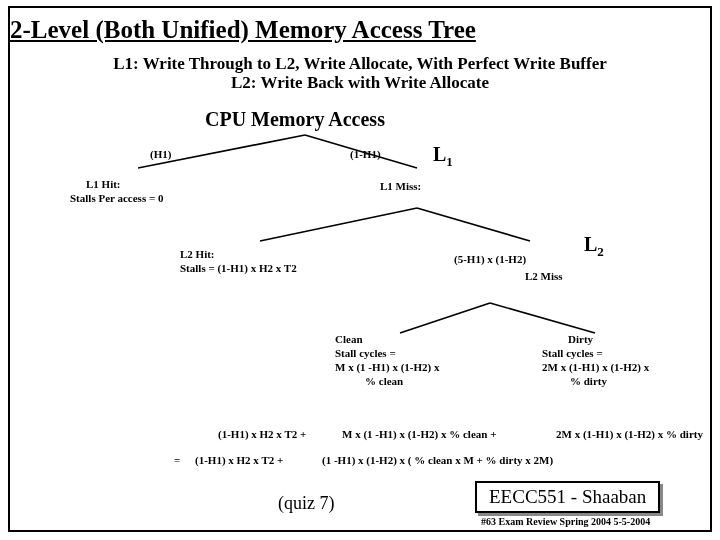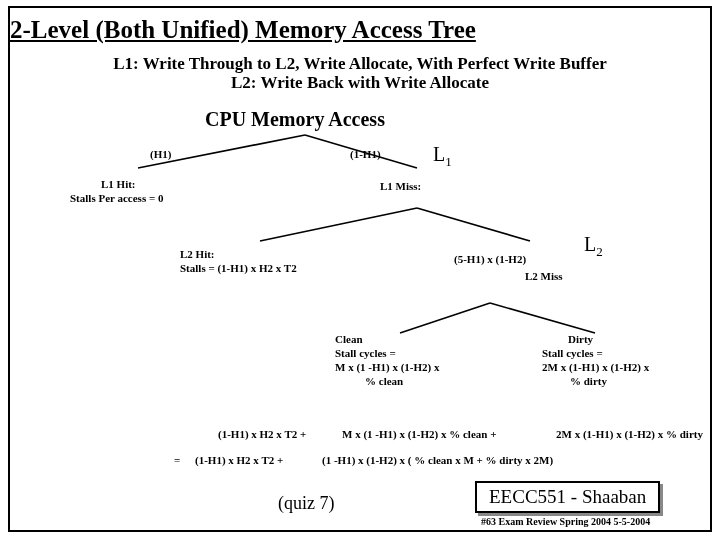--- a/index.html
+++ b/index.html
@@ -3,21 +3,21 @@
 <meta charset="utf-8">
 <style>
   html,body{margin:0;padding:0}
   body{width:720px;height:540px;font-family:"Times New Roman",Times,serif;color:#000;background:#fff}
   .frame{position:absolute;left:8px;top:6px;width:704px;height:526px;border:2px solid #000;box-sizing:border-box}
   .abs{position:absolute}
   .title{width:100%;text-align:left;top:8px;font-size:25px;font-weight:bold;text-decoration:underline}
   .sub1{width:100%;text-align:center;font-size:17px;font-weight:bold}
   .sec{font-size:20px;font-weight:bold}
   .small{font-size:11px;font-weight:bold}
-  .lvl{font-size:20px;font-weight:normal}
+  .lvl{font-size:20px;font-weight:bold}
   .lvl sub{font-size:13px}
   .quiz{font-size:18px}
   .course-box{border:2px solid #000;background:#fff;padding:3px 12px;font-size:19px;box-shadow:3px 3px 0 #888}
   .finfoot{font-size:10px;font-weight:bold}
   svg{position:absolute;left:0;top:0}
 </style>
 </head>
 <body>
 
 <div class="frame">
@@ -34,21 +34,21 @@
       <line x1="407" y1="200" x2="520" y2="233"></line>
       <line x1="480" y1="295" x2="390" y2="325"></line>
       <line x1="480" y1="295" x2="585" y2="325"></line>
     </g>
   </svg>
 
   <div class="abs small" style="top:140px;left:140px">(H1)</div>
   <div class="abs small" style="top:140px;left:340px">(1-H1)</div>
   <div class="abs lvl" style="top:135px;left:423px"><span>L</span><sub>1</sub></div>
 
-  <div class="abs small" style="top:170px;left:91px">L1 Hit:</div>
+  <div class="abs small" style="top:170px;left:76px">L1 Hit:</div>
   <div class="abs small" style="top:184px;left:60px">Stalls Per access = 0</div>
   <div class="abs small" style="top:172px;left:370px">L1 Miss:</div>
 
   <div class="abs small" style="top:240px;left:170px">L2 Hit:</div>
   <div class="abs small" style="top:254px;left:170px">Stalls =  (1-H1) x H2 x T2</div>
   <div class="abs small" style="top:245px;left:444px">(5-H1) x (1-H2)</div>
   <div class="abs lvl" style="top:225px;left:574px"><span>L</span><sub>2</sub></div>
   <div class="abs small" style="top:262px;left:515px">L2 Miss</div>
 
   <div class="abs small" style="top:325px;left:325px">Clean</div>

